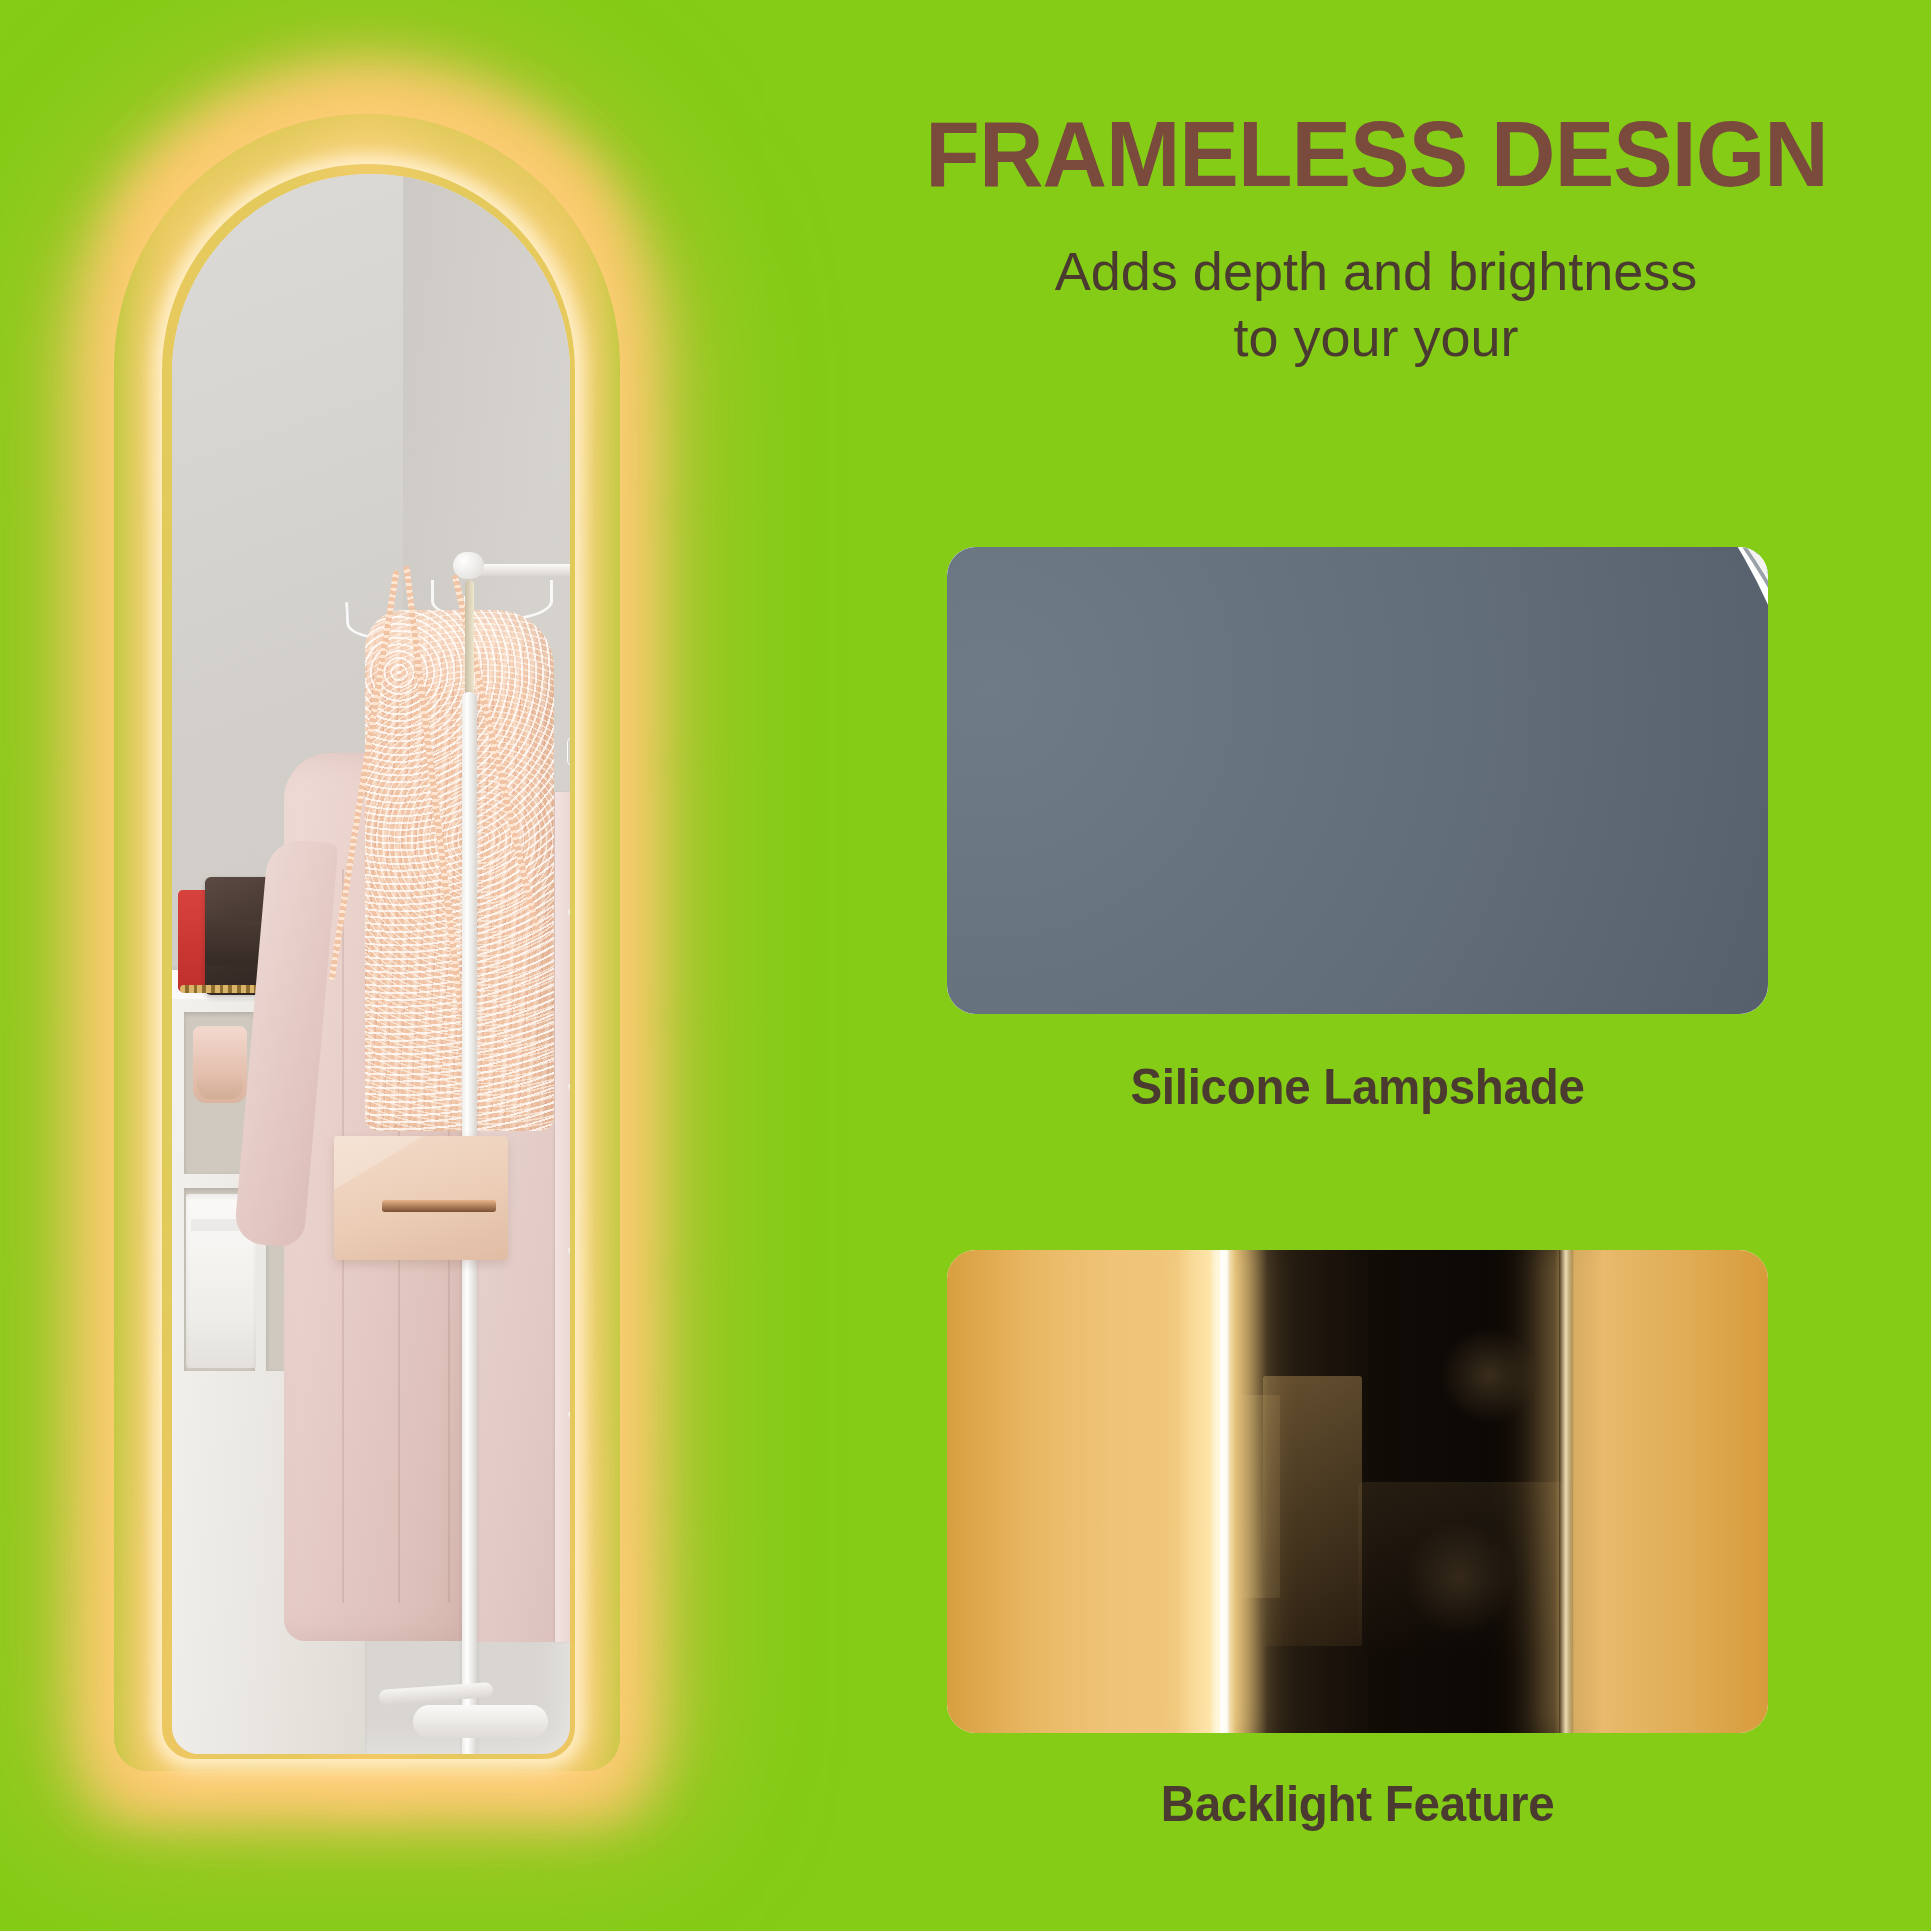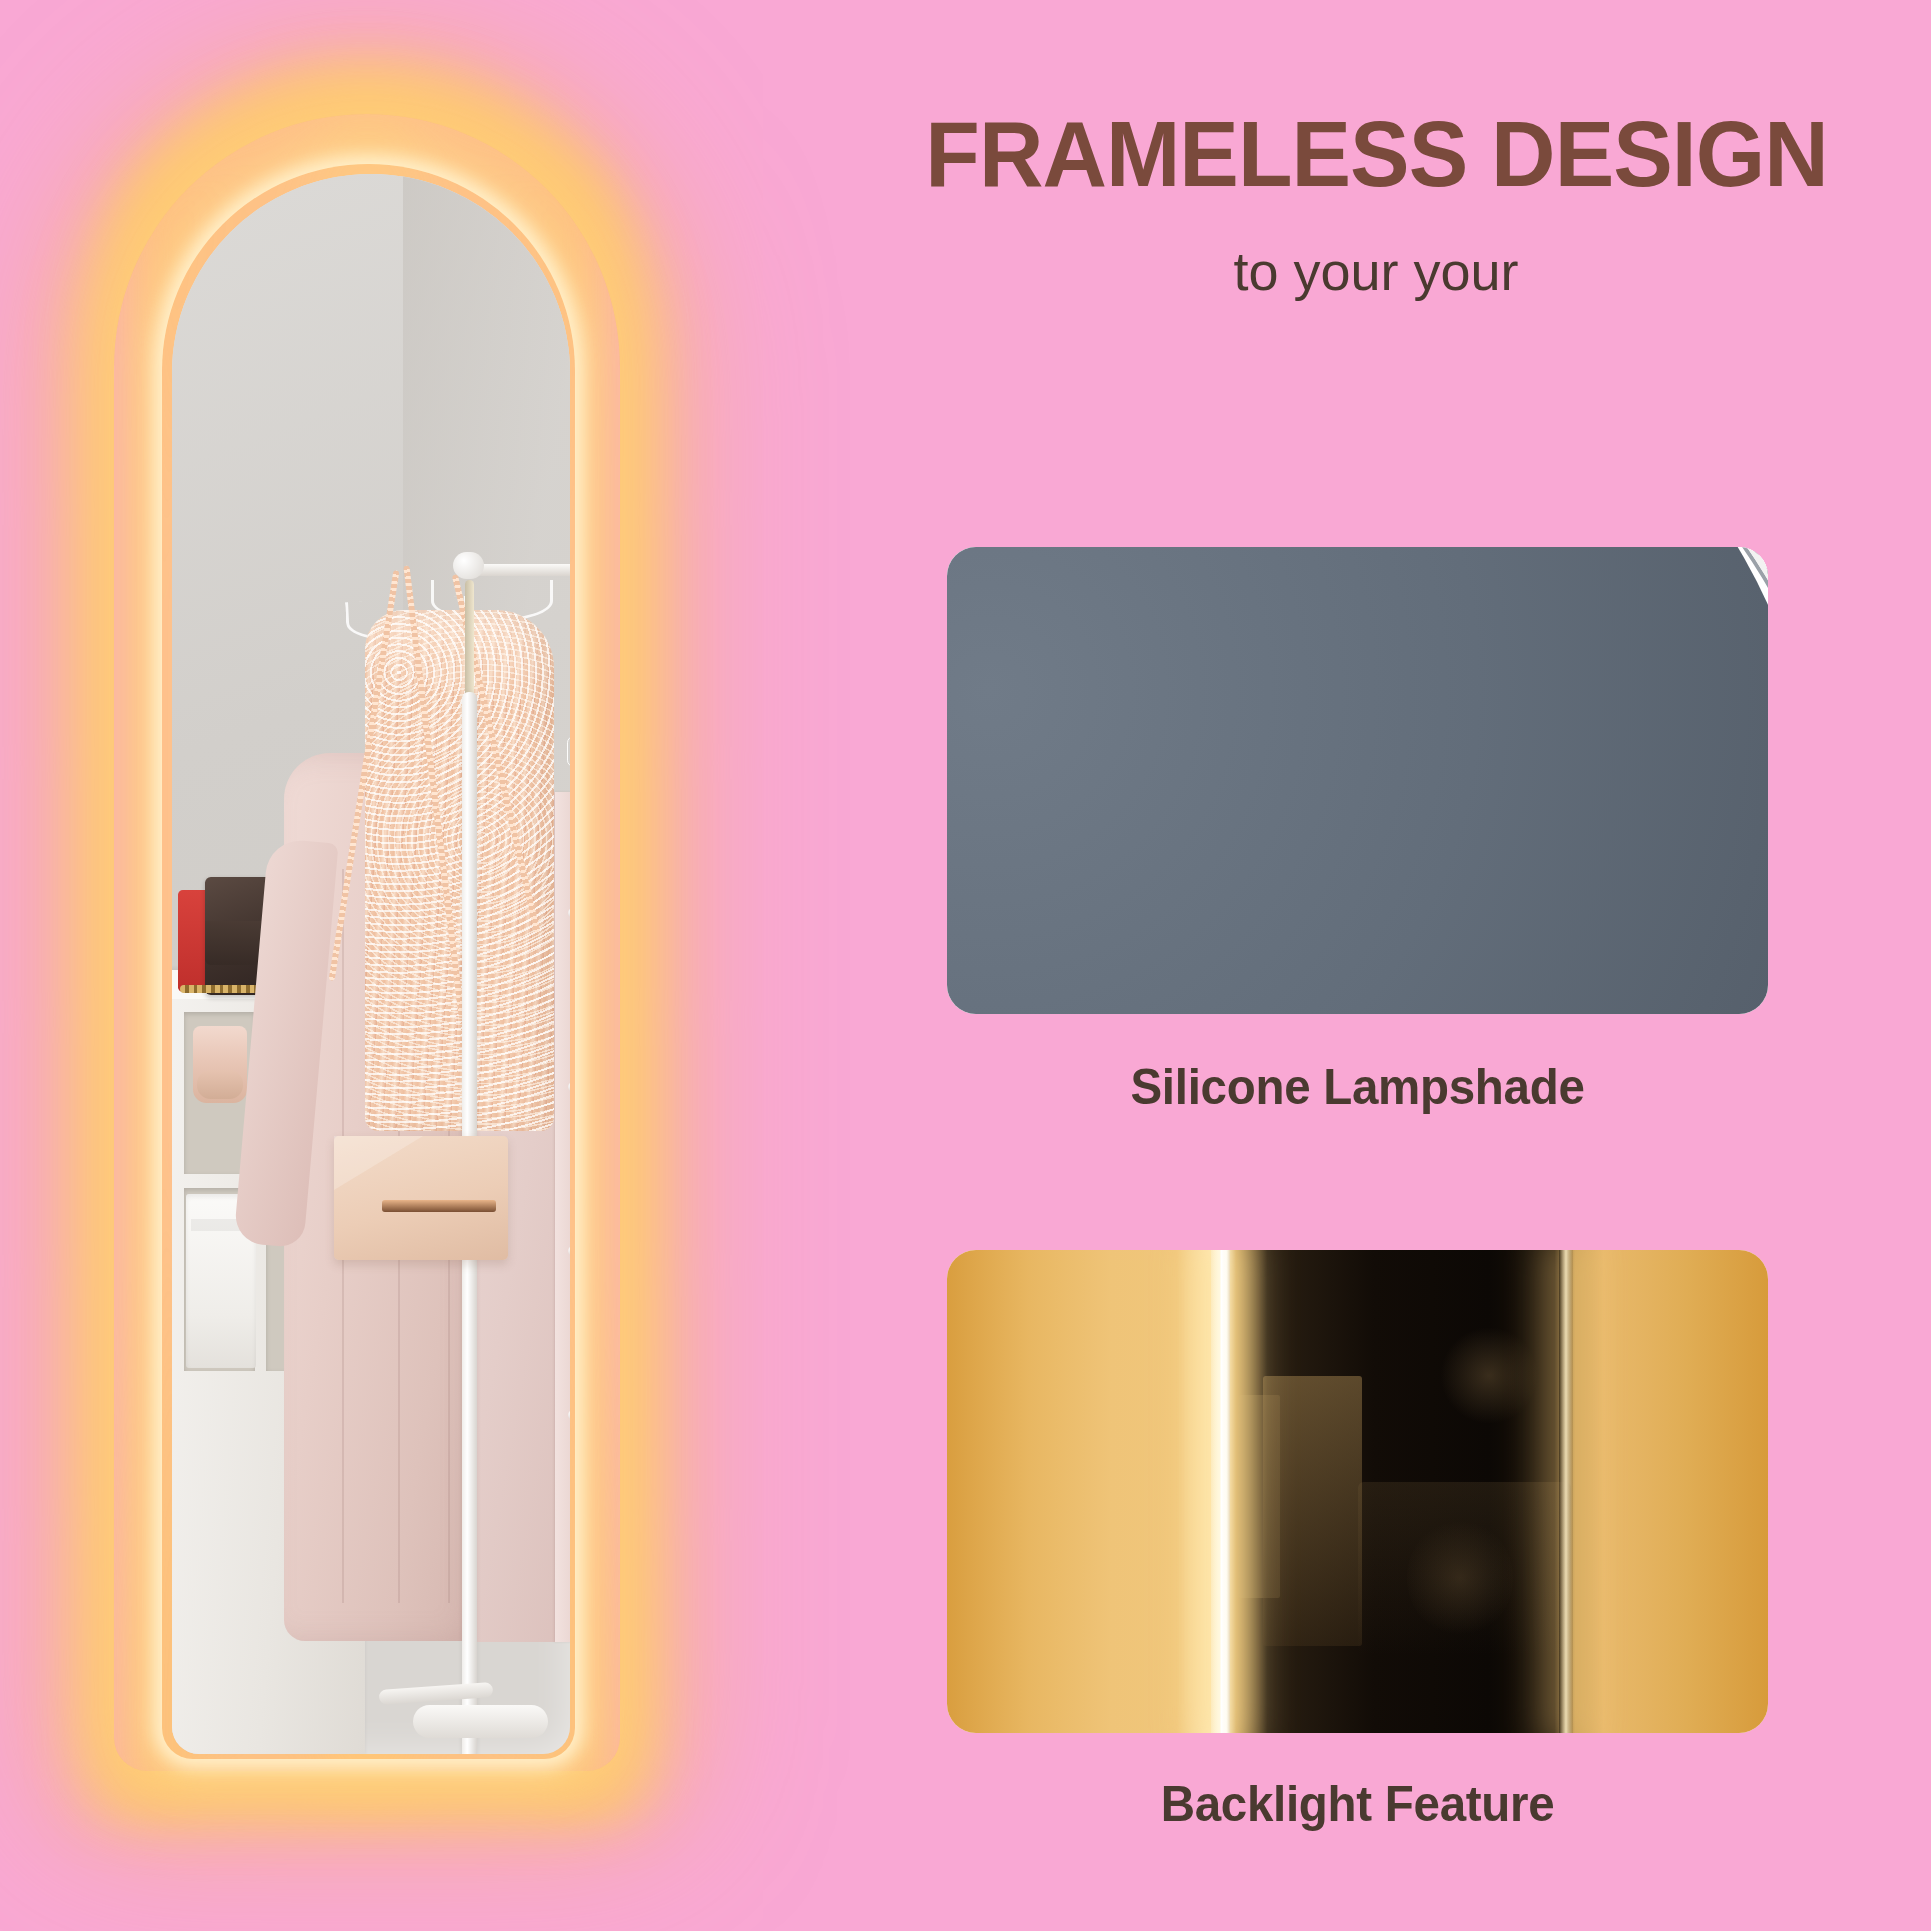--- a/index.html
+++ b/index.html
@@ -1,21 +1,21 @@
 <!DOCTYPE html>
 <html><head>
 <meta charset="utf-8">
 <style>
   html,body{margin:0;padding:0;}
   body{
     width:1931px;height:1931px;overflow:hidden;
     font-family:"Liberation Sans","DejaVu Sans",sans-serif;
     background:#D4C7B6;
   }
-  #stage{position:relative;width:1931px;height:1931px;background:#f9a8d4;overflow:hidden;}
+  #stage{position:relative;width:1931px;height:1931px;background:#84cc16;overflow:hidden;}
 
   
   #hero{position:absolute;left:0;top:0;width:850px;height:1931px;}
 
   
   .halo{
     position:absolute;left:68px;top:68px;width:599px;height:1748px;
     border-radius:299px 299px 39px 39px;
     background:
       radial-gradient(55% 42% at 50% 9%, rgba(255,206,120,.95) 0%, rgba(255,196,103,.62) 42%, rgba(248,196,110,0) 72%),
@@ -347,20 +347,21 @@
         
       </div>
     </div>
   </div>
 
   <div id="right">
 
     <div class="headline">FRAMELESS DESIGN</div>
 
     <div class="subhead">
+      <div>Adds depth and brightness</div>
       <div>to your your</div>
     </div>
 
     <div class="card" id="card-top">
       <div class="lamp-art">
         <div class="lamp-grey"></div>
         <div class="lamp-edge"></div>
         <div class="lamp-sil"></div>
         <div class="lamp-sil2"></div>
       </div>

